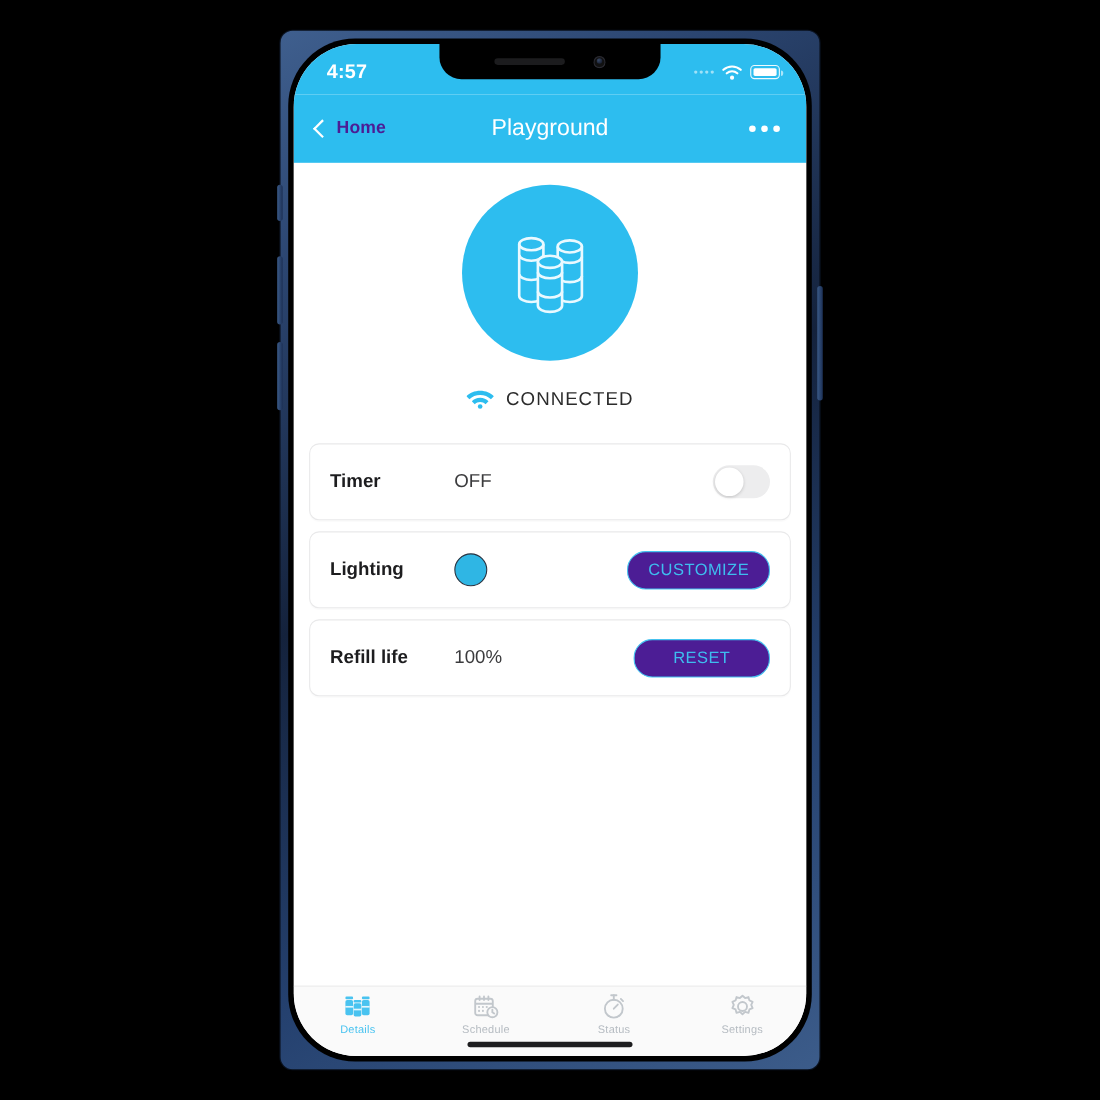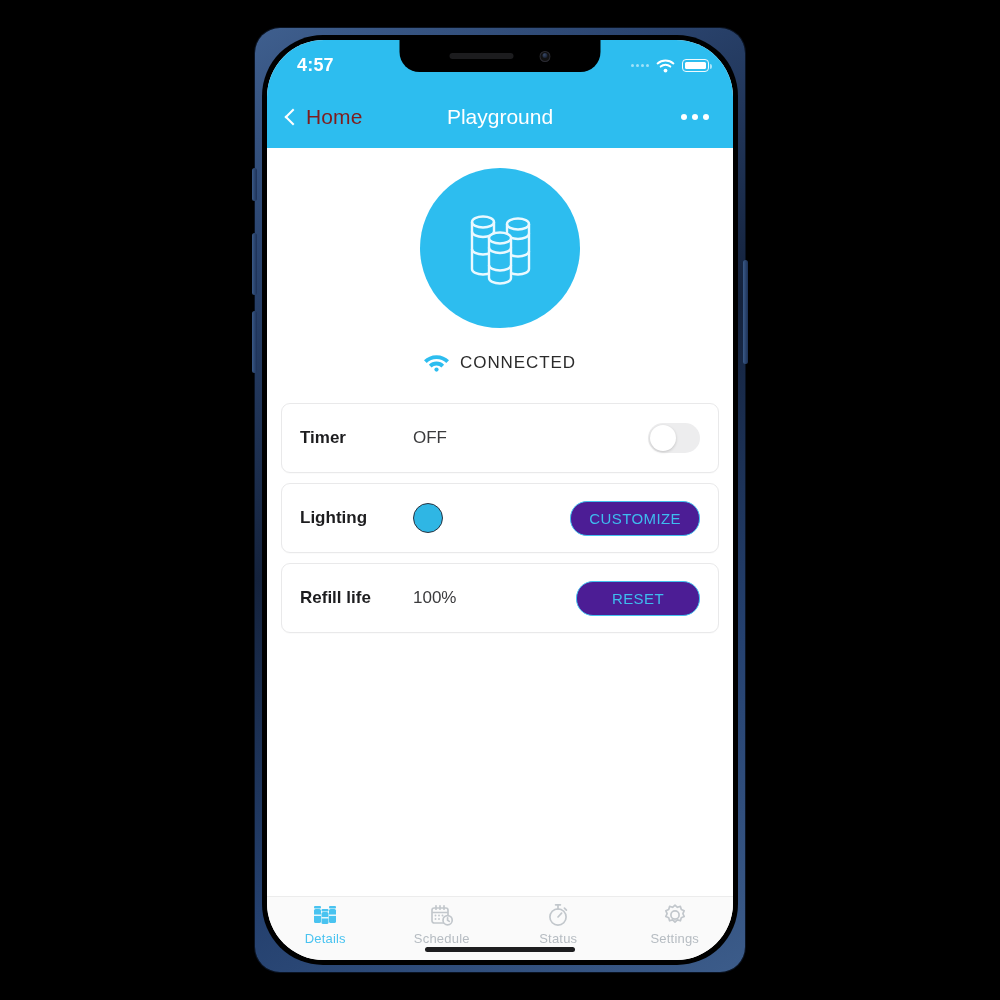--- a/index.html
+++ b/index.html
@@ -10,21 +10,21 @@
     -webkit-font-smoothing:antialiased;
   }
 
   
   #stage{ position:relative; width:1000px; height:1000px; background:#000; }
 
   
   .phone-frame{
     position:absolute; left:255px; top:28px;
     width:490px; height:944px;
-    border-radius:25px;
+    border-radius:11px;
     background:linear-gradient(150deg,#3f5f8e 0%,#2b4570 18%,#14223c 45%,#24406e 72%,#3c5c8a 100%);
     padding:7px;
     box-shadow:0 0 0 1px #0a1322;
   }
   .phone-inner{
     position:relative; width:100%; height:100%;
     border-radius:61px;
     background:#000;
     padding:5px;
   }
@@ -93,21 +93,21 @@
   }
   .nav-back{
     display:flex; align-items:center; gap:7px;
     padding-left:20px; cursor:pointer; min-width:120px;
   }
   .chev{
     width:12px; height:12px;
     border-left:2.6px solid #fff; border-bottom:2.6px solid #fff;
     transform:rotate(45deg); margin-bottom:1px;
   }
-  .nav-back span{ color:#7f1d1d; font-size:21px; font-weight:400; letter-spacing:.1px; }
+  .nav-back span{ color:#4c1d95; font-size:16px; font-weight:700; letter-spacing:.1px; }
   .nav-title{
     position:absolute; left:0; right:0; text-align:center;
     color:#fff; font-size:21px; font-weight:400; pointer-events:none;
   }
   .nav-more{
     margin-left:auto; padding-right:24px; display:flex; gap:5px; cursor:pointer; z-index:2;
   }
   .nav-more i{ display:block; width:6px; height:6px; border-radius:50%; background:#fff; }
 
   
@@ -175,21 +175,21 @@
     position:absolute; left:0; right:0; bottom:0; height:64px;
     background:#fafafa; border-top:1px solid #ececec;
     display:flex; align-items:flex-start; padding-top:6px;
     z-index:12;
   }
   .tab{
     flex:1; display:flex; flex-direction:column; align-items:center; gap:4px;
     cursor:pointer;
   }
   .tab .ticon{ height:24px; display:flex; align-items:center; justify-content:center; }
-  .tab .tlabel{ font-size:13px; color:#b6bcc2; letter-spacing:.2px; }
+  .tab .tlabel{ font-size:10px; color:#b6bcc2; letter-spacing:.2px; }
   .tab.active .tlabel{ color:#49c3f0; }
 
   
   .home-ind{
     position:absolute; left:50%; transform:translateX(-50%); bottom:8px;
     width:150px; height:5px; border-radius:3px; background:#1d1d1f;
     z-index:40;
   }
 </style>
 </head>

